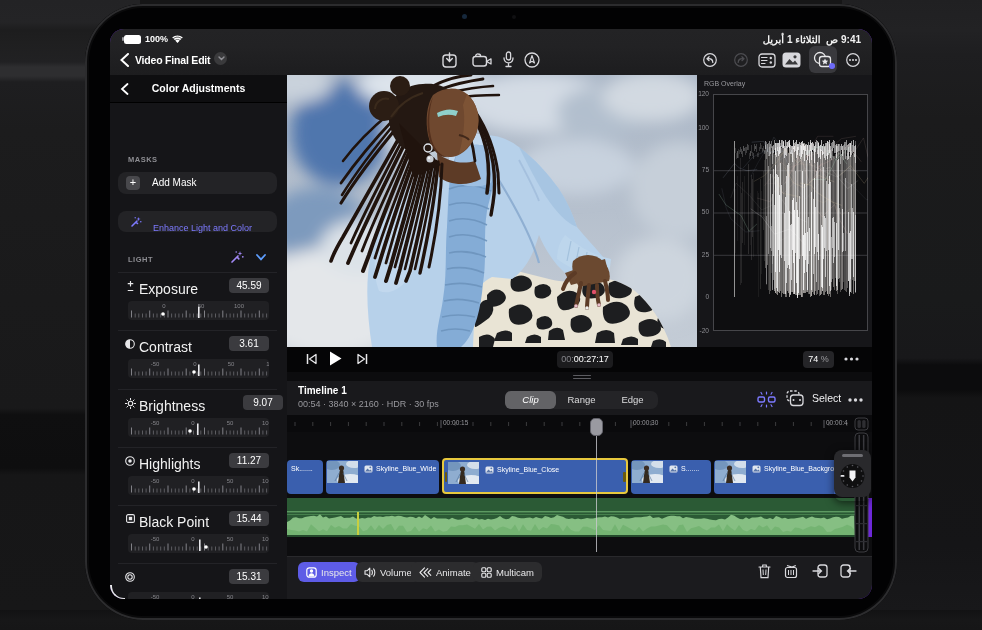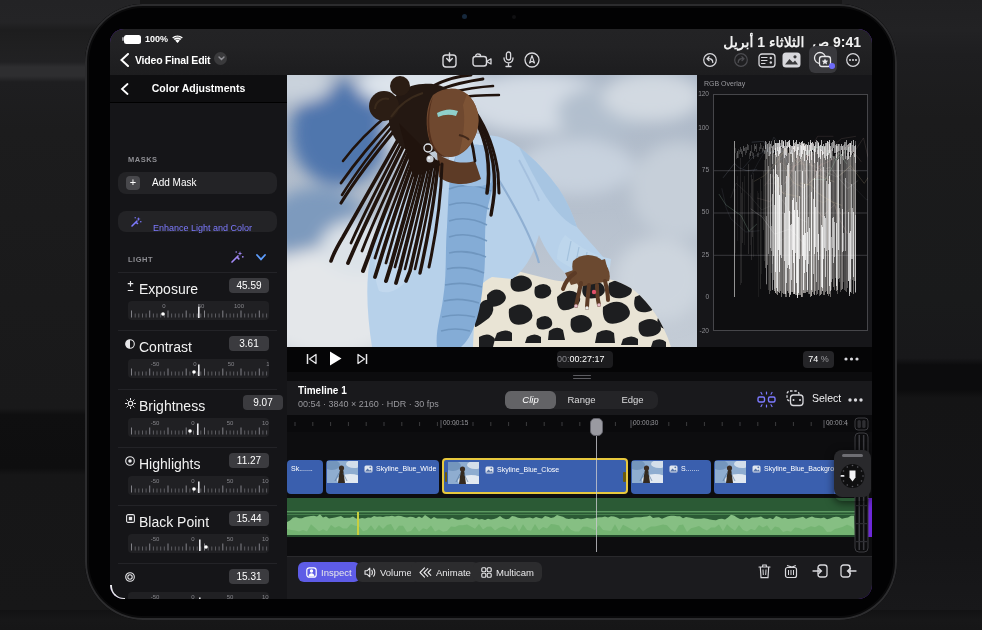--- a/index.html
+++ b/index.html
@@ -13,21 +13,21 @@
 #bgb { left:0; top:610px; width:982px; height:20px; background:linear-gradient(180deg,#121213 0,#171718 10px,#161617 20px); }
 
 #ipad { left:85px; top:4px; width:812px; height:616px; border-radius:58px; background:#020203;
  box-shadow: inset 0 0 0 2px #2c2c2e, inset 0 0 0 4px #0a0a0b; }
 #cam { left:462px; top:14px; width:5px; height:5px; border-radius:50%; background:#16283c; }
 #cam2 { left:512px; top:15px; width:4px; height:4px; border-radius:50%; background:#101012; }
 #screen { left:110px; top:29px; width:762px; height:570px; border-radius:14px; background:#6d28d9; overflow:hidden; }
 
 #chrome { left:0; top:0; width:762px; height:46px; background:linear-gradient(180deg,#232325 0,#222224 17px,#1d1d1f 46px); }
 #status-l { left:12px; top:4px; height:12px; color:#fff; font-size:9px; font-weight:700; display:flex; align-items:center; gap:4px; }
-#status-r { right:11px; top:4.5px; color:#f2f2f2; font-size:14px; font-weight:700; direction:rtl; }
+#status-r { right:11px; top:4.5px; color:#f2f2f2; font-size:10px; font-weight:700; direction:rtl; }
 .batt { position:relative; width:19px; height:9px; }
 .batt .body { position:absolute; left:2px; top:0; width:17px; height:9px; border-radius:2.5px; background:#fff; }
 .batt .nub { position:absolute; left:0; top:2.8px; width:2px; height:3.4px; border-radius:1px; background:#9a9a9e; }
 
 .tbtxt { color:#fff; font-weight:700; font-size:10.5px; letter-spacing:-0.2px; }
 #navchev { left:104px; top:22.5px; width:13px; height:13px; border-radius:50%; background:#3a3a3c; }
 
 #panel { left:0; top:46px; width:177px; height:524px; background:#151518;padding-left:13px; }
 #phead { left:0; top:0; width:177px; height:28px; background:#0e0e10; border-bottom:1px solid #000; }
 #phead .t { position:absolute; left:0; right:0; top:7px; text-align:center; color:#fff; font-size:10.5px; font-weight:700; }
@@ -38,21 +38,21 @@
 .sicon { position:absolute; color:#e5e5e7; font-size:9px; width:12px; text-align:center; }
 .hairline { position:absolute; left:8px; width:159px; height:1px; background:#232327; }
 
 #video { left:177px; top:46px; width:410px; height:272px; background:#88a0bf; }
 
 #scope { left:587px; top:46px; width:175px; height:272px; background:#161619; }
 #scope .title { position:absolute; left:7px; top:5px; color:#98989d; font-size:7px; }
 .axlbl { position:absolute; right:163px; color:#8e8e93; font-size:6.5px; text-align:right; width:20px; }
 
 #transport { left:177px; top:318px; width:585px; height:25px; background:#050506; }
-#tc { left:270px; top:3.5px; width:56px; height:17px; background:#1c1c1e; border-radius:4px; color:#fff; font-size:9px; line-height:17px; text-align:left; }
+#tc { left:270px; top:3.5px; width:56px; height:17px; background:#1c1c1e; border-radius:4px; color:#fff; font-size:9px; line-height:17px; text-align:center; }
 #pct { left:516px; top:3.5px; width:31px; height:17px; background:#252528; border-radius:4px; color:#fff; font-size:9px; line-height:17px; text-align:center; }
 
 #tldiv { left:177px; top:343px; width:585px; height:9px; background:#0c0c0e; }
 #handle { left:286px; top:2.5px; width:18px; height:1.6px; background:#5c5c61; border-radius:1px; box-shadow:0 3px 0 #5c5c61; }
 #tlhead { left:177px; top:352px; width:585px; height:34px; background:#19191c; }
 #seg { left:218px; top:10px; width:153px; height:18px; background:#242427; border-radius:7px; display:flex; }
 #seg div { flex:1; text-align:center; line-height:18px; font-size:9.5px; color:#dcdcde; }
 #seg .on { background:#636366; border-radius:6px; color:#fff; font-weight:400;font-style:italic; }
 
 #tlruler { left:177px; top:386px; width:585px; height:17px; background:#0a0a0c; color:#98989d; }

